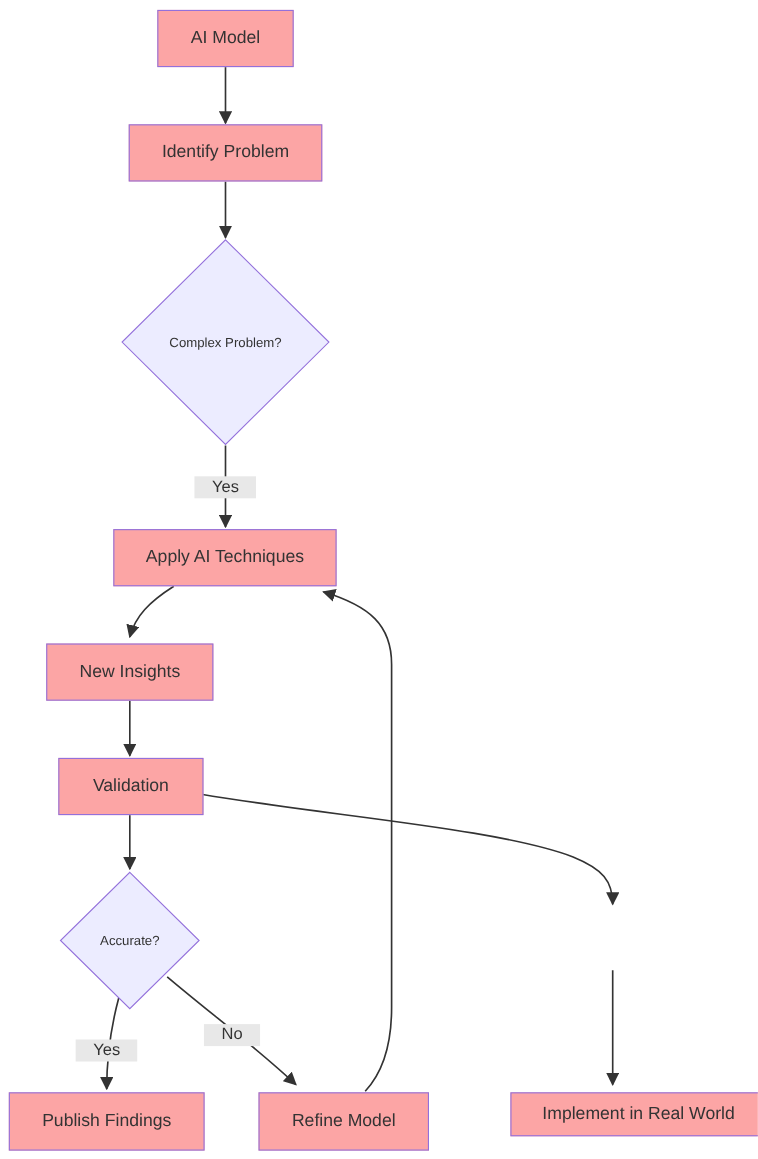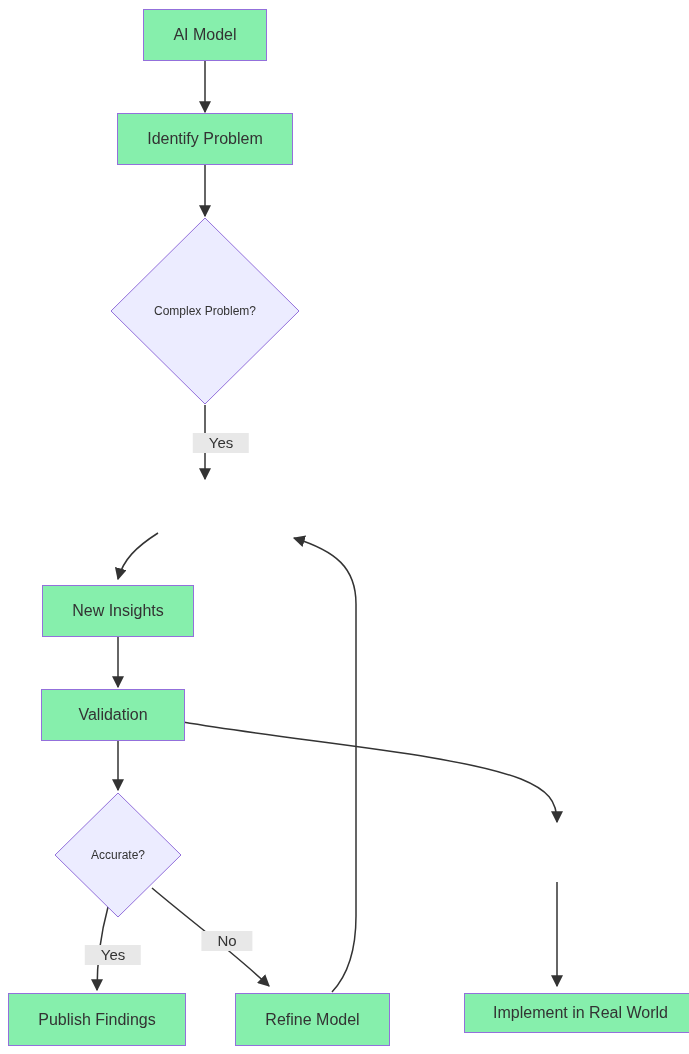--- a/index.html
+++ b/index.html
@@ -12,21 +12,21 @@
     overflow: hidden;
   }
   #edges {
     position: absolute;
     left: 0; top: 0;
     width: 689px; height: 1054px;
   }
   .node {
     position: absolute;
     box-sizing: border-box;
-    background: #86efac;
+    background: #fca5a5;
     border: 1px solid #9370DB;
     display: flex;
     align-items: center;
     justify-content: center;
     color: #333333;
     font-size: 16px;
     text-align: center;
     line-height: 1.2;
   }
   .dlabel {
@@ -40,21 +40,20 @@
     pointer-events: none;
   }
   .elabel {
     position: absolute;
     transform: translate(-50%, -50%);
     background: #e8e8e8;
     padding: 1px 16px;
     color: #333333;
     font-size: 15px;
     line-height: 1.2;
-    margin-left: 16px;
   }
   .edge-path {
     fill: none;
     stroke: #333333;
     stroke-width: 1.5px;
   }
   .shape {
     fill: #ECECFF;
     stroke: #9370DB;
     stroke-width: 1px;
@@ -87,24 +86,25 @@
     <polygon class="shape" points="205,218 299,311 205,404 111,311"></polygon>
     <polygon class="shape" points="118,793 181,855 118,917 55,855"></polygon>
   </svg>
 
   <div class="node" style="left:143px; top:9px; width:124px; height:52px;">AI Model</div>
 
   <div class="node" style="left:117px; top:113px; width:176px; height:52px;">Identify Problem</div>
 
   <div class="dlabel" style="left:125px; top:296px; width:160px; height:30px;">Complex Problem?</div>
 
+  <div class="node" style="left:103px; top:481px; width:203px; height:52px;">Apply AI Techniques</div>
 
   <div class="node" style="left:42px; top:585px; width:152px; height:52px;">New Insights</div>
 
-  <div class="node" style="left:41px; top:689px; width:144px; height:52px;">Validation</div>
+  <div class="node" style="left:53px; top:689px; width:132px; height:52px;">Validation</div>
 
   <div class="dlabel" style="left:68px; top:840px; width:100px; height:30px;">Accurate?</div>
 
   <div class="node" style="left:8px; top:993px; width:178px; height:53px;">Publish Findings</div>
 
   <div class="node" style="left:235px; top:993px; width:155px; height:53px;">Refine Model</div>
 
 
   <div class="node" style="left:464px; top:993px; width:233px; height:40px;">Implement in Real World</div>
 

